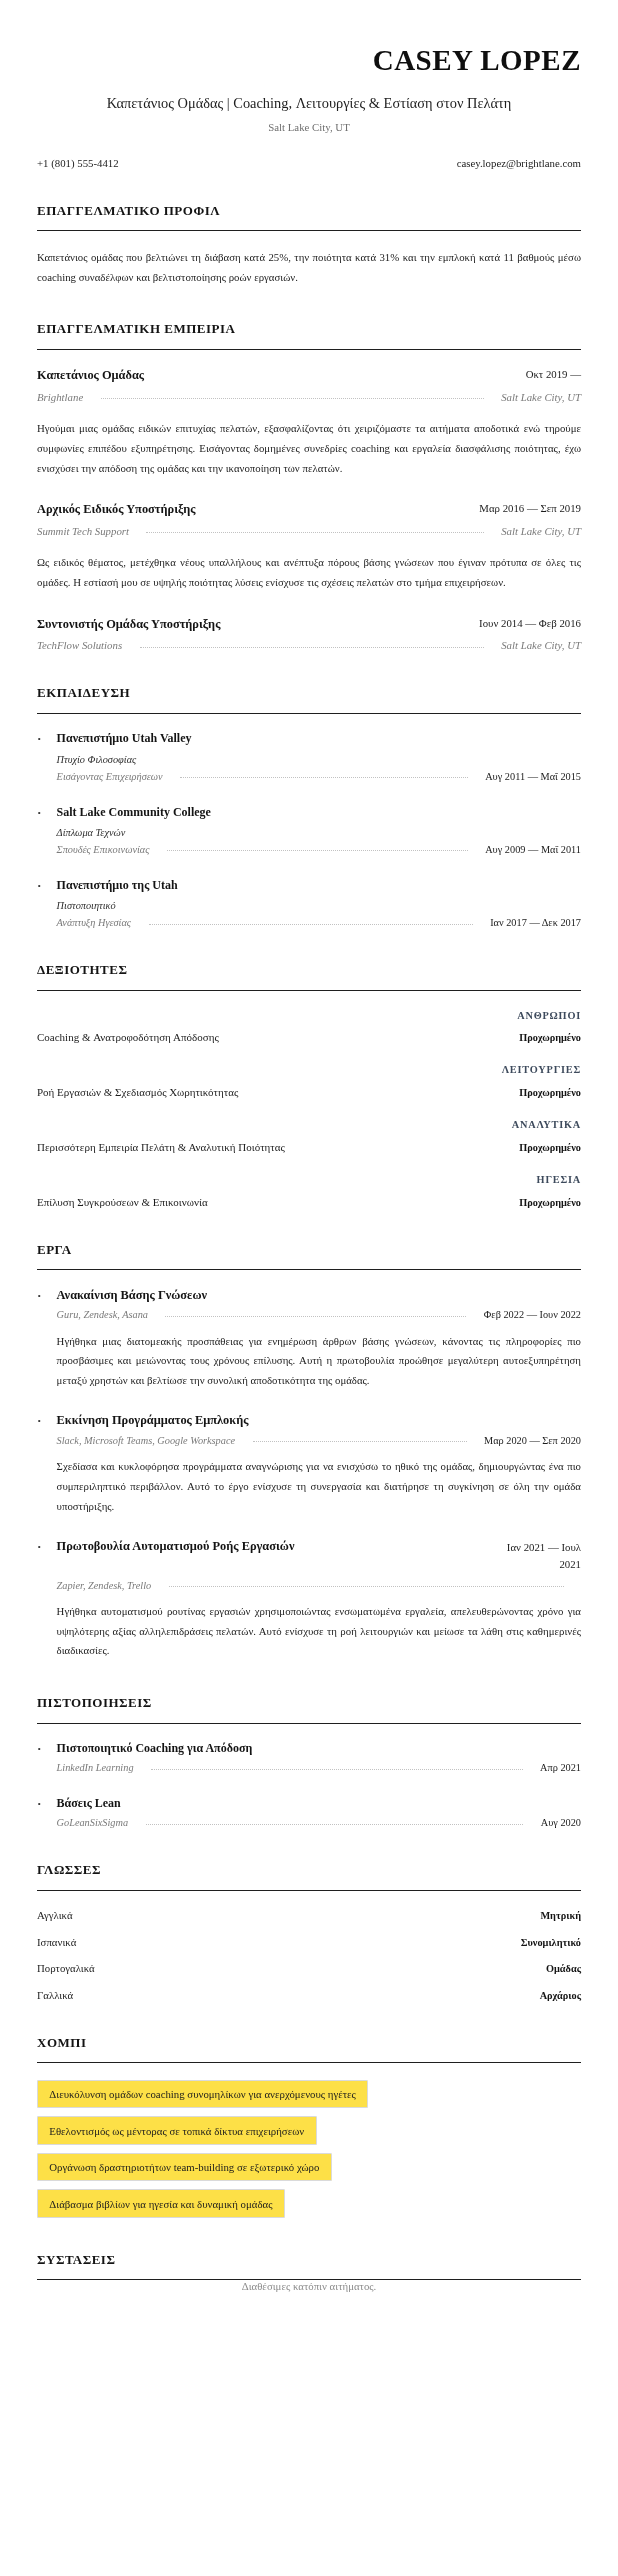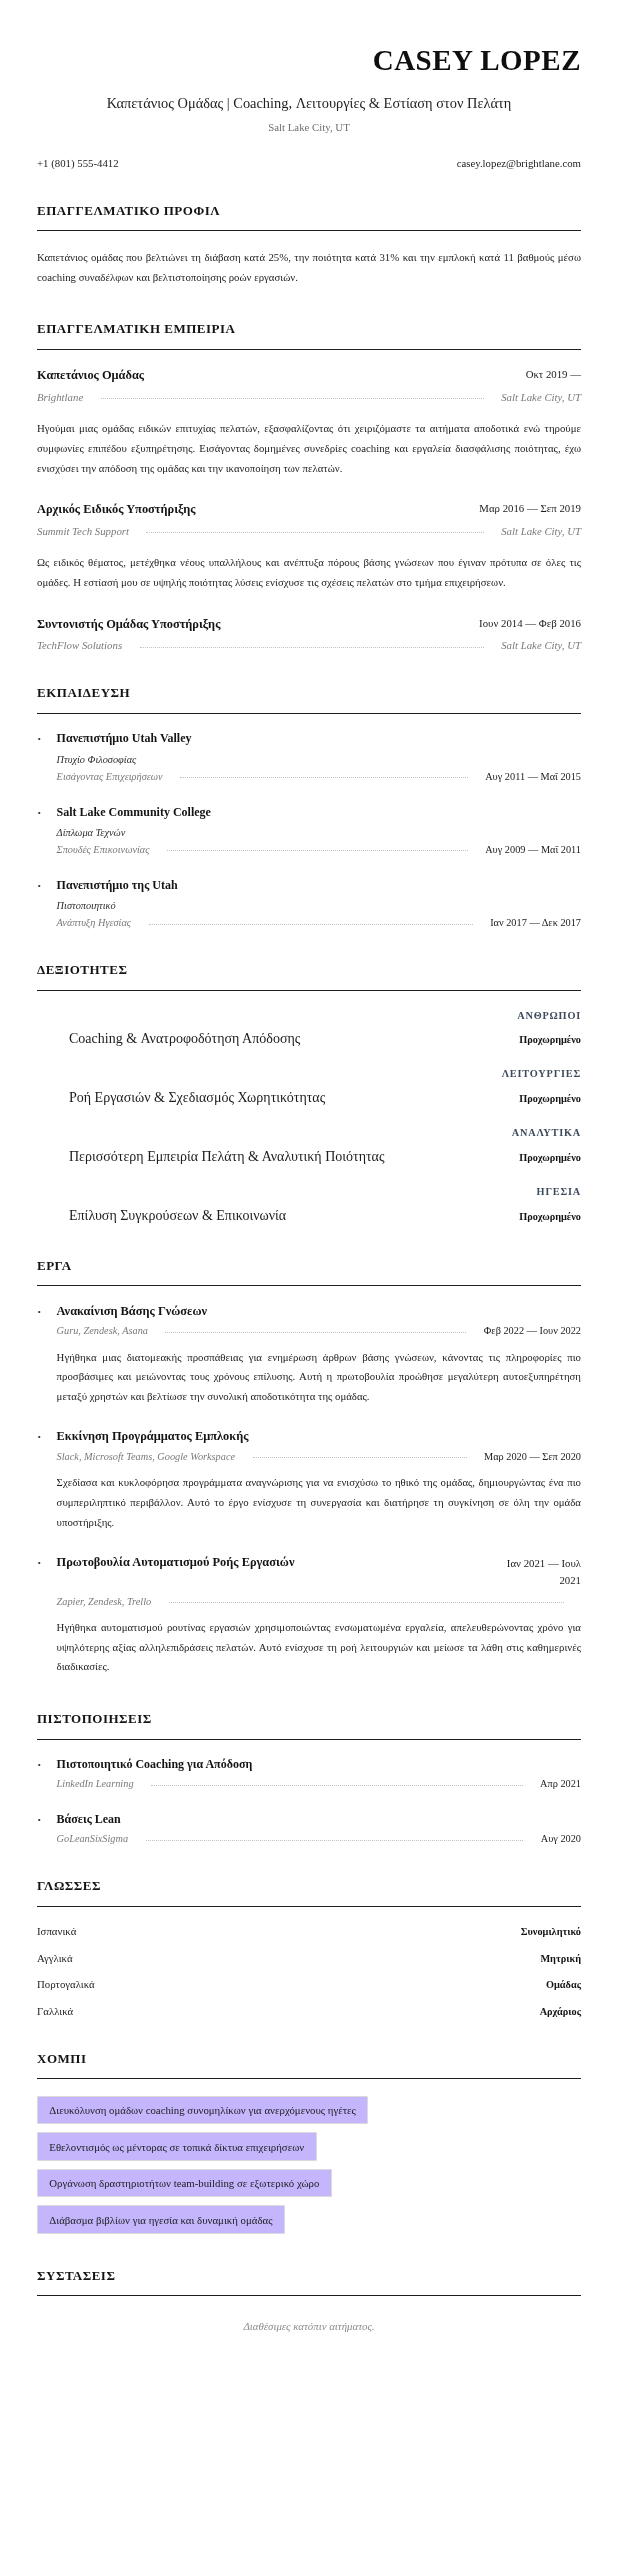--- a/index.html
+++ b/index.html
@@ -47,39 +47,39 @@
   .edu-degree { margin-top:7.2px; font-size:10.3px; font-style:italic; color:#2e2e2e; }
   .li-body .item-sub { margin-top:6.2px; font-size:10.3px; }
   .li-body .body-text { margin-top:11.3px; }
   .project-title-narrow { max-width:319px; }
 
   
   .skill-group { margin-top:21.6px;text-align:right; }
   .skill-group:first-of-type { margin-top:18.5px; }
   .skill-category { font-size:10.3px; font-weight:700; letter-spacing:0.8px; color:#3d4a5c; }
   .skill-row { display:flex; justify-content:space-between; align-items:baseline; margin-top:10.3px; }
-  .skill-name { font-size:14px; color:#1c1c1c;margin-left:32px; }
+  .skill-name { font-size:11px; color:#1c1c1c; }
   .skill-level { font-size:10.3px; font-weight:700; color:#141414; white-space:nowrap; padding-left:15.5px; }
 
   
   .lang-row { display:flex; justify-content:space-between; align-items:baseline; margin-top:14.4px; }
   .lang-row:first-of-type { margin-top:18.5px; }
   .lang-name { font-size:10.8px; color:#1c1c1c; }
   .lang-level { font-size:10.3px; font-weight:700; color:#141414; }
 
   
   .chip {
     width:fit-content; max-width:100%; box-sizing:border-box;
-    background:#c4b5fd; border:0.5px solid #dadada; border-radius:1px;
+    background:#fde047; border:0.5px solid #dadada; border-radius:1px;
     padding:7.2px 11.3px; margin-top:8.2px; font-size:10.8px; color:#1c1c1c;
   }
   .chip:first-of-type { margin-top:16.5px; }
 
   
-  .ref-note { text-align:center; font-style:italic; color:#8c8c8c; font-size:10.8px; margin-top:24px; }
+  .ref-note { text-align:center; color:#8c8c8c; font-size:10.8px; }
 </style>
 </head>
 <body>
 
 <div class="page">
 
   <header>
     <h1 class="name">CASEY LOPEZ</h1>
     <div class="subtitle">Καπετάνιος Ομάδας | Coaching, Λειτουργίες &amp; Εστίαση στον Πελάτη</div>
     <div class="location">Salt Lake City, UT</div>
@@ -289,26 +289,26 @@
           <span class="dates">Αυγ 2020</span>
         </div>
       </div>
     </div>
   </section>
 
   <section>
     <h2 class="section-heading">ΓΛΩΣΣΕΣ</h2>
 
     <div class="lang-row">
+      <span class="lang-name">Αγγλικά</span>
+      <span class="lang-level">Μητρική</span>
+    </div>
+    <div class="lang-row">
       <span class="lang-name">Ισπανικά</span>
       <span class="lang-level">Συνομιλητικό</span>
-    </div>
-    <div class="lang-row">
-      <span class="lang-name">Αγγλικά</span>
-      <span class="lang-level">Μητρική</span>
     </div>
     <div class="lang-row">
       <span class="lang-name">Πορτογαλικά</span>
       <span class="lang-level">Ομάδας</span>
     </div>
     <div class="lang-row">
       <span class="lang-name">Γαλλικά</span>
       <span class="lang-level">Αρχάριος</span>
     </div>
   </section>

